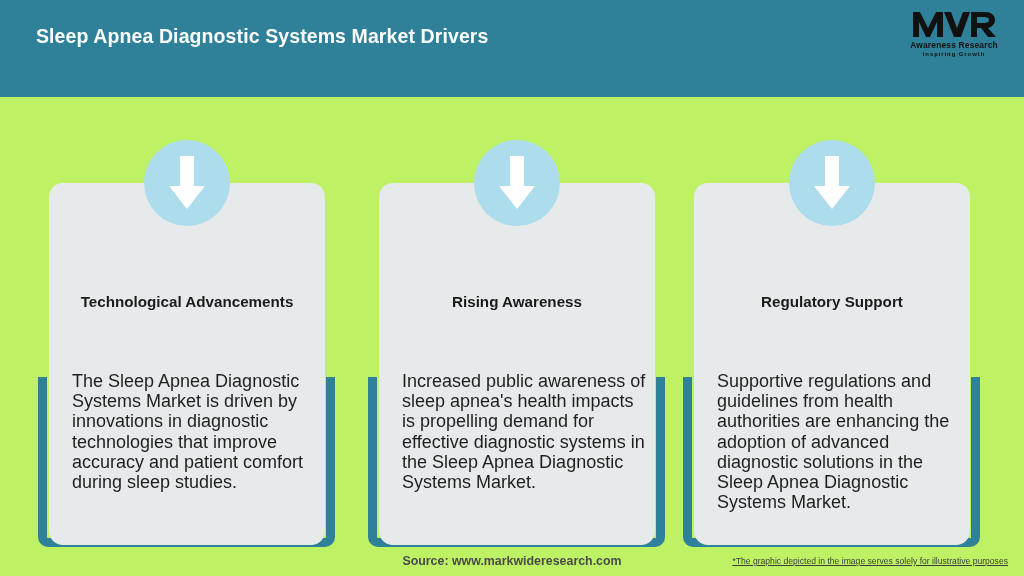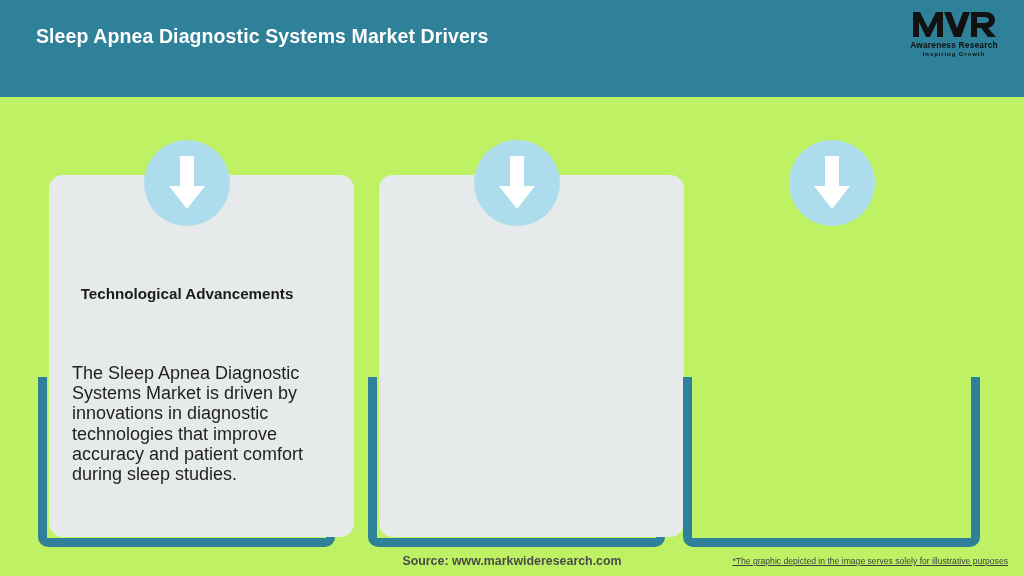--- a/index.html
+++ b/index.html
@@ -99,22 +99,22 @@
     border-bottom: 9px solid #2e8198;
     border-bottom-left-radius: 10px;
     border-bottom-right-radius: 10px;
     background: transparent;
   }
 
   
   .card {
     position: absolute;
     left: 19px;
-    top: 35px;
-    width: 305px;
+    top: 43px;
+    width: 276px;
     height: 362px;
     background: #e7eaeb;
     border-radius: 14px;
   }
   .card-title {
     position: absolute;
     left: 10px;
     top: 110px;
     width: 256px;
     text-align: center;
@@ -201,30 +201,36 @@
     <div class="icon-circle">
       <svg width="38" height="54" viewBox="0 0 38 54">
         <polygon fill="#ffffff" points="12,0 26,0 26,30 37,30 19,53 1,30 12,30"></polygon>
       </svg>
     </div>
   </div>
 
   <div class="col col-2">
     <div class="bracket"></div>
     <div class="card">
+      <div class="card-title">Rising Awareness</div>
+      <div class="card-body">Increased public awareness of sleep apnea's health impacts is propelling demand for effective diagnostic systems in the Sleep Apnea Diagnostic Systems Market.</div>
     </div>
     <div class="icon-circle">
       <svg width="38" height="54" viewBox="0 0 38 54">
         <polygon fill="#ffffff" points="12,0 26,0 26,30 37,30 19,53 1,30 12,30"></polygon>
       </svg>
     </div>
   </div>
 
   <div class="col col-3">
     <div class="bracket"></div>
+    <div class="card">
+      <div class="card-title">Regulatory Support</div>
+      <div class="card-body">Supportive regulations and guidelines from health authorities are enhancing the adoption of advanced diagnostic solutions in the Sleep Apnea Diagnostic Systems Market.</div>
+    </div>
     <div class="icon-circle">
       <svg width="38" height="54" viewBox="0 0 38 54">
         <polygon fill="#ffffff" points="12,0 26,0 26,30 37,30 19,53 1,30 12,30"></polygon>
       </svg>
     </div>
   </div>
 
   <div class="footer-source">Source: www.markwideresearch.com</div>
   <div class="footer-note">*The graphic depicted in the image serves solely for illustrative purposes</div>
 

